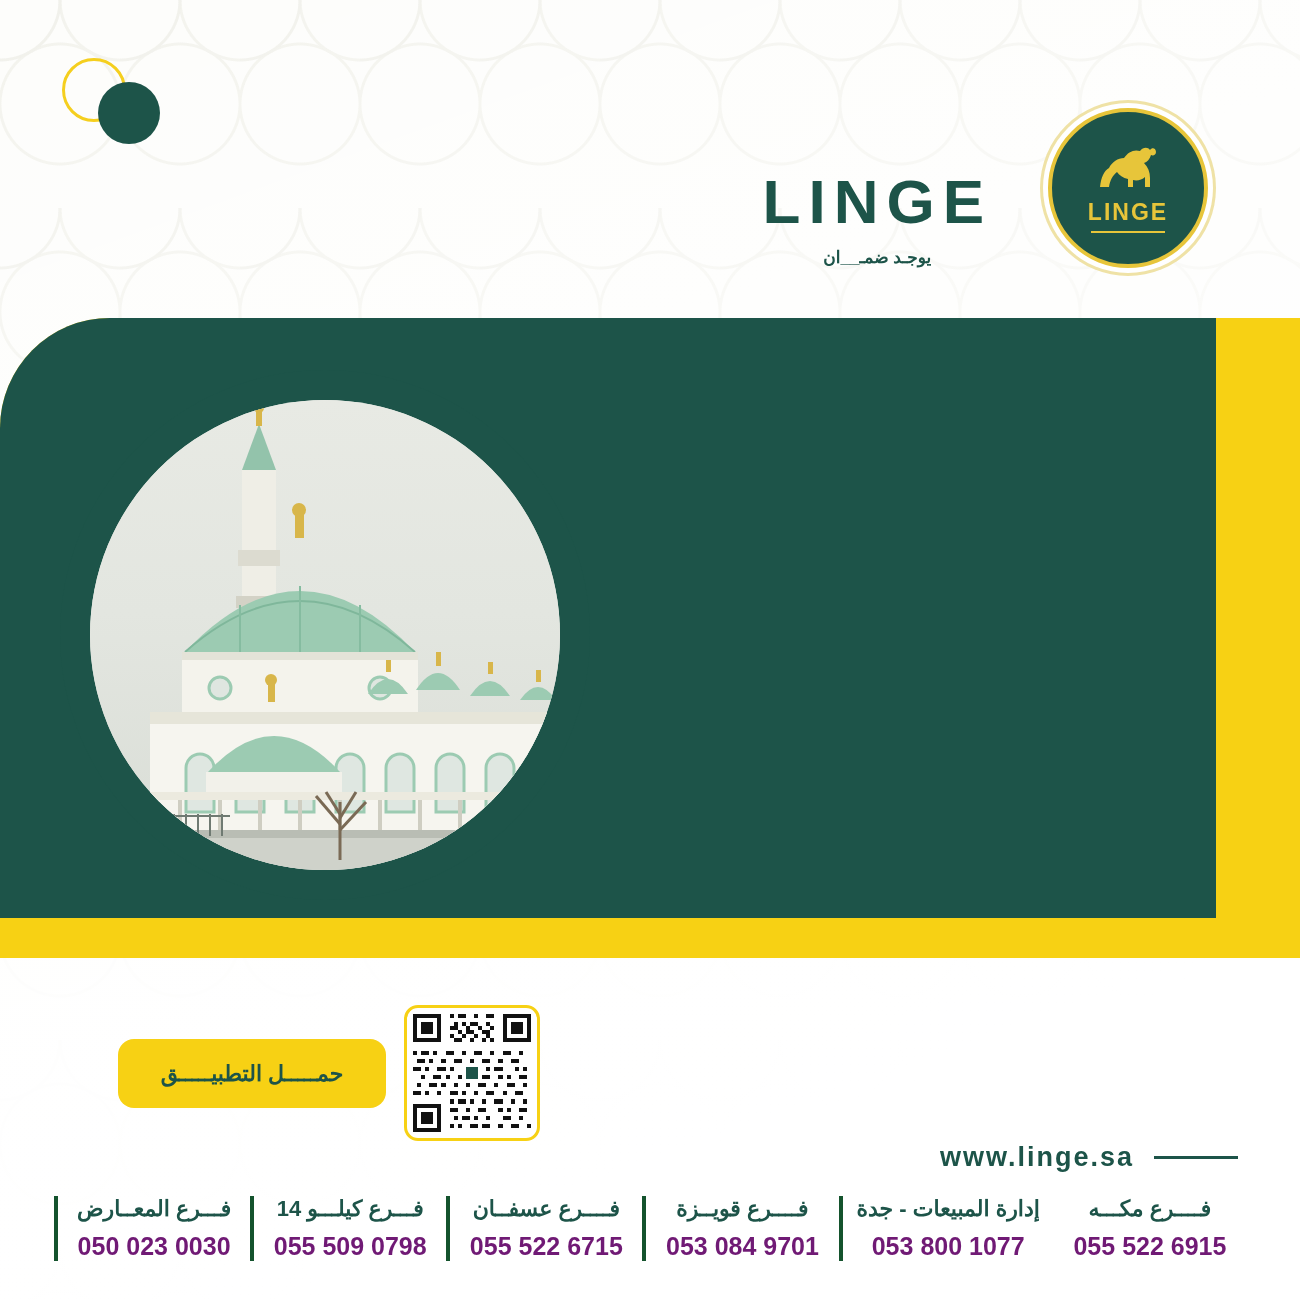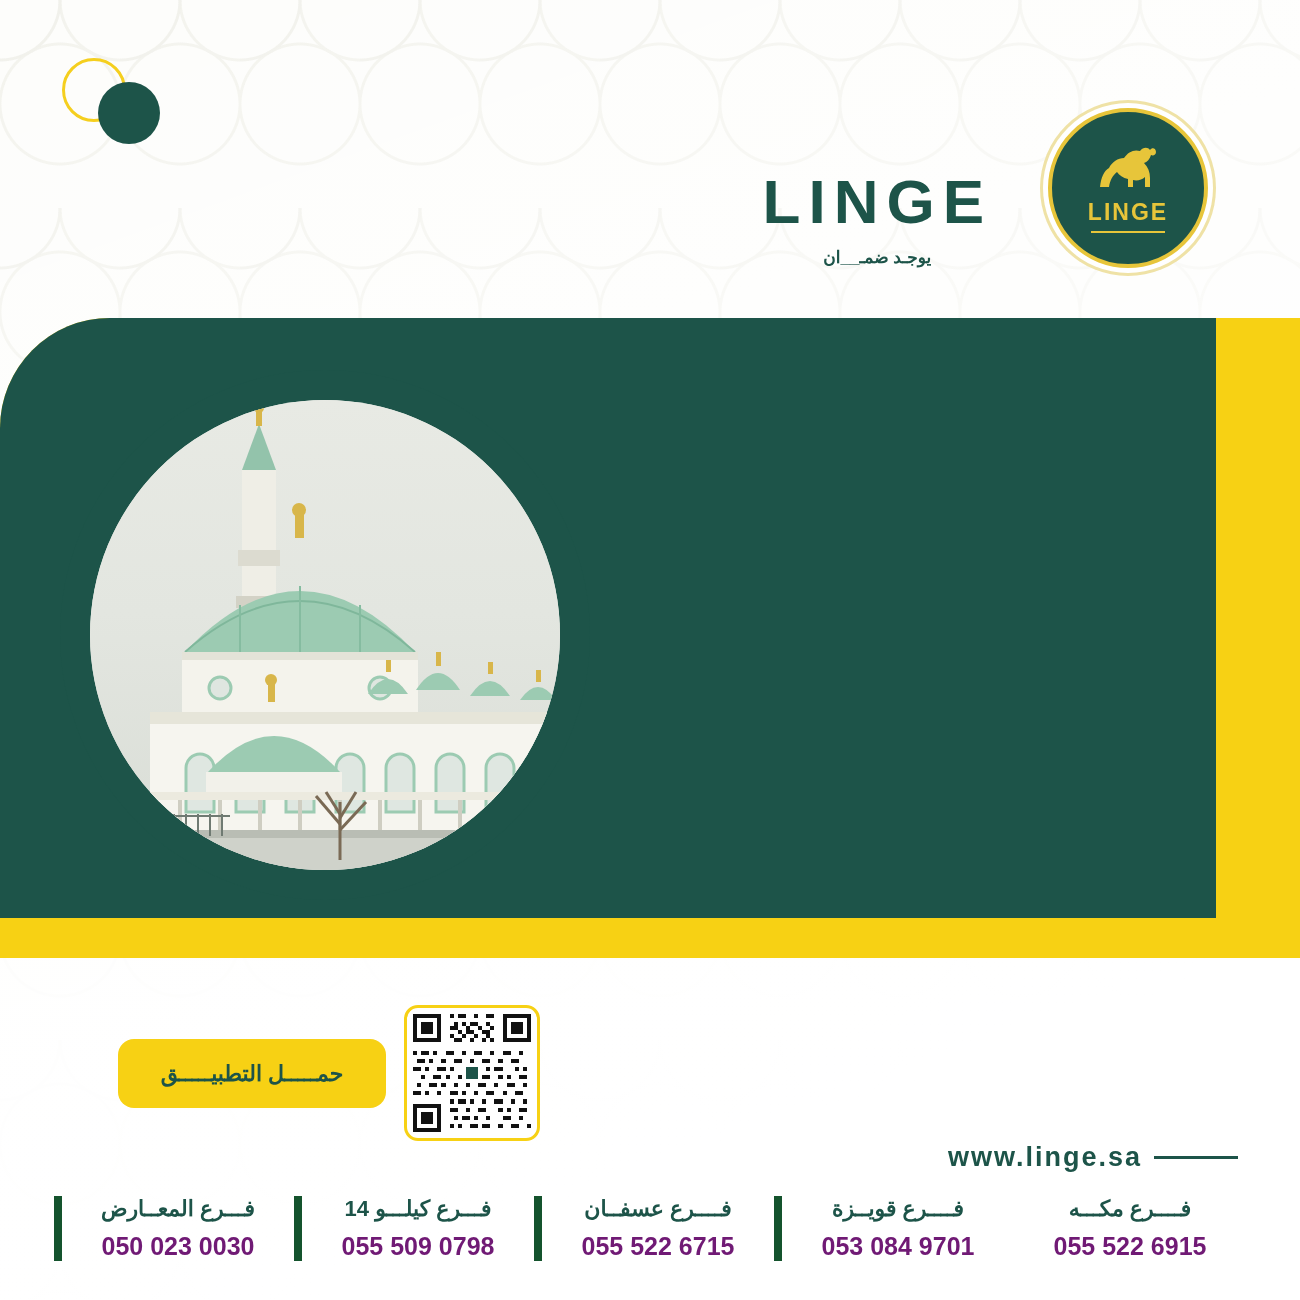--- a/index.html
+++ b/index.html
@@ -248,21 +248,21 @@
     box-sizing: border-box;
   }
 
   
   .website-row {
     position: absolute;
     right: 62px;
     top: 1142px;
     display: flex;
     align-items: center;
-    gap: 12px;
+    gap: 20px;
     direction: ltr;
   }
   .website {
     color: #1d5449;
     font-size: 27px;
     font-weight: bold;
     letter-spacing: 2px;
   }
   .website-line {
     width: 84px;
@@ -277,21 +277,21 @@
     right: 54px;
     top: 1196px;
     display: flex;
     flex-direction: row-reverse;
     justify-content: space-between;
     direction: rtl;
   }
   .branch {
     text-align: center;
     padding: 0 14px;
-    border-left: 8px solid #14532d;
+    border-left: 4px solid #14532d;
     flex: 1 1 0;
   }
   .branch:last-child { border-left: none; }
   .branch-name {
     color: #1d5449;
     font-size: 22px;
     font-weight: bold;
     letter-spacing: 1px;
     white-space: nowrap;
   }
@@ -583,20 +583,24 @@
     <div class="branch">
       <div class="branch-name">فــــرع عسفــان</div>
       <div class="branch-phone">055 522 6715</div>
     </div>
 
     <div class="branch">
       <div class="branch-name">فــــرع قويــزة</div>
       <div class="branch-phone">053 084 9701</div>
     </div>
 
+    <div class="branch">
+      <div class="branch-name">إدارة المبيعات - جدة</div>
+      <div class="branch-phone">053 800 1077</div>
+    </div>
 
     <div class="branch">
       <div class="branch-name">فــــرع مكـــه</div>
       <div class="branch-phone">055 522 6915</div>
     </div>
 
   </div>
 
 </div>
 

